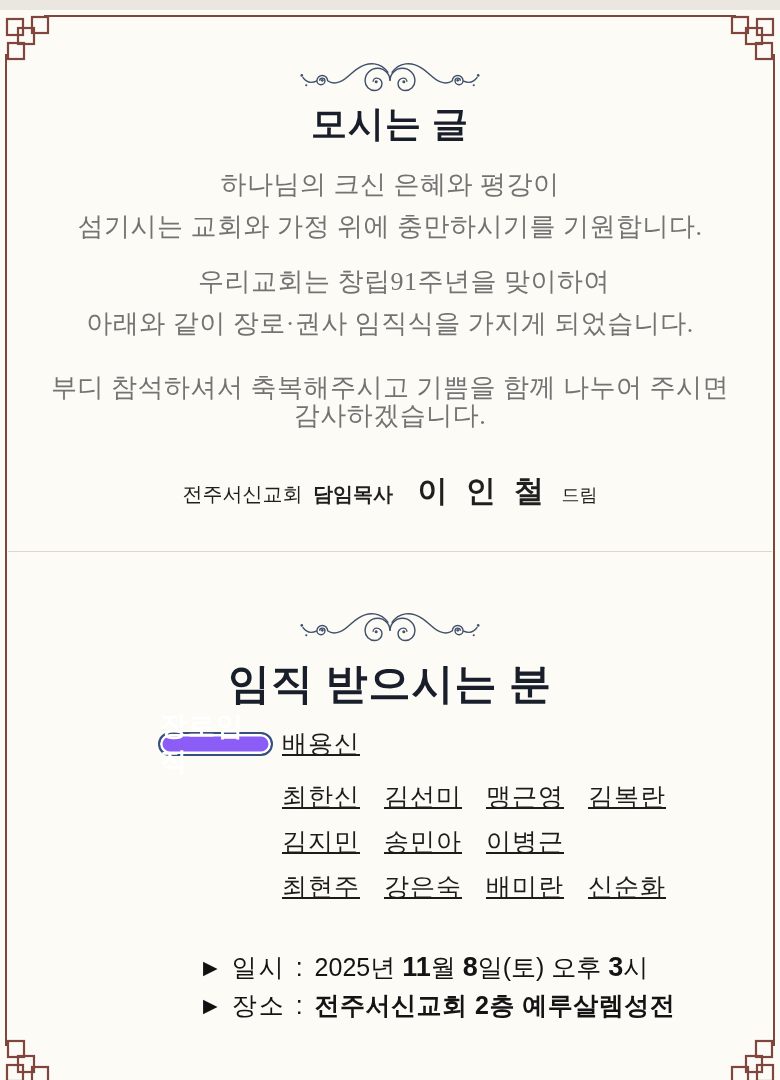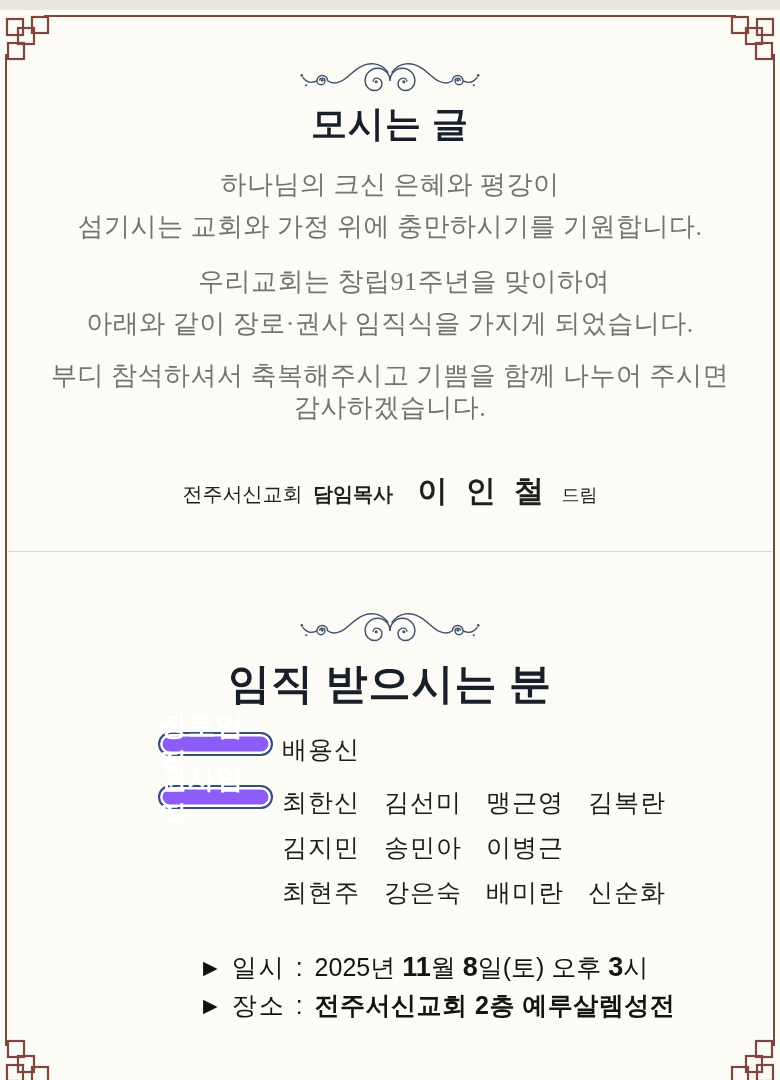--- a/index.html
+++ b/index.html
@@ -30,21 +30,21 @@
   .flourish-1{top:46px;}
   .flourish-2{top:596px;}
   
   .cline{position:absolute;left:0;right:0;text-align:center;color:#737373;}
   .section-title{font-weight:bold;color:#191e2b;letter-spacing:1px;}
   .title-1{top:90px;font-size:36px;}
   .title-2{top:646px;font-size:42px;}
   .body-line{font-size:26px;letter-spacing:0.5px;}
   .p1a{top:157px;} .p1b{top:199px;}
   .p2a{top:254px;padding-left:28px;} .p2b{top:296px;}
-  .p3a{top:348px;text-align:center;} .p3b{top:380px;}
+  .p3a{top:360px;text-align:center;} .p3b{top:388px;}
   
   .signature{position:absolute;top:461px;left:0;right:0;text-align:center;
     font-family:"Liberation Sans","DejaVu Sans",sans-serif;color:#1f1f1f;}
   .sig-church{font-size:20px;}
   .sig-role{font-size:20px;font-weight:bold;margin-left:6px;}
   .sig-name{font-size:30px;font-weight:bold;letter-spacing:5px;margin:0 8px 0 20px;}
   .sig-suffix{font-size:18px;}
   
   .badge{
     position:absolute;left:158px;width:115px;height:24px;
@@ -54,21 +54,21 @@
     font-family:"Liberation Sans","DejaVu Sans",sans-serif;
     font-size:27px;font-weight:bold;color:#ffffff;letter-spacing:1px;
     box-sizing:border-box;
   }
   .badge-elder{top:722px;}
   .badge-deaconess{top:775px;}
   .names-block{position:absolute;left:282px;
     font-family:"Liberation Sans","DejaVu Sans",sans-serif;color:#1d1c1b;}
   .names-elder{top:717px;}
   .names-deaconess{top:770px;}
-  .name-row{height:45px;display:flex;align-items:center;}
+  .name-row{height:45px;display:flex;text-decoration:underline;}
   .name{display:inline-block;font-size:25px;letter-spacing:1px;margin-right:24px;}
   
   .event-line{position:absolute;left:203px;
     font-family:"Liberation Sans","DejaVu Sans",sans-serif;
     font-size:25px;color:#141414;display:flex;align-items:center;}
   .event-date{top:941px;}
   .event-venue{top:979px;}
   .arrow-icon{font-size:19px;margin-right:14px;color:#111;}
   .event-label{letter-spacing:2px;}
   .event-sep{margin:0 12px 0 10px;}
@@ -159,21 +159,20 @@
 
   <div class="cline section-title title-2">임직 받으시는 분</div>
 
   <div class="badge badge-elder">장로임직</div>
   <div class="names-block names-elder">
       <div class="name-row">
         <span class="name">배용신</span>
       </div>
     </div>
 
-  <div class="badge badge-deaconess">권사임직</div>
   <div class="names-block names-deaconess">
       <div class="name-row">
         <span class="name">최한신</span>
         <span class="name">김선미</span>
         <span class="name">맹근영</span>
         <span class="name">김복란</span>
       </div>
       <div class="name-row">
         <span class="name">김지민</span>
         <span class="name">송민아</span>

